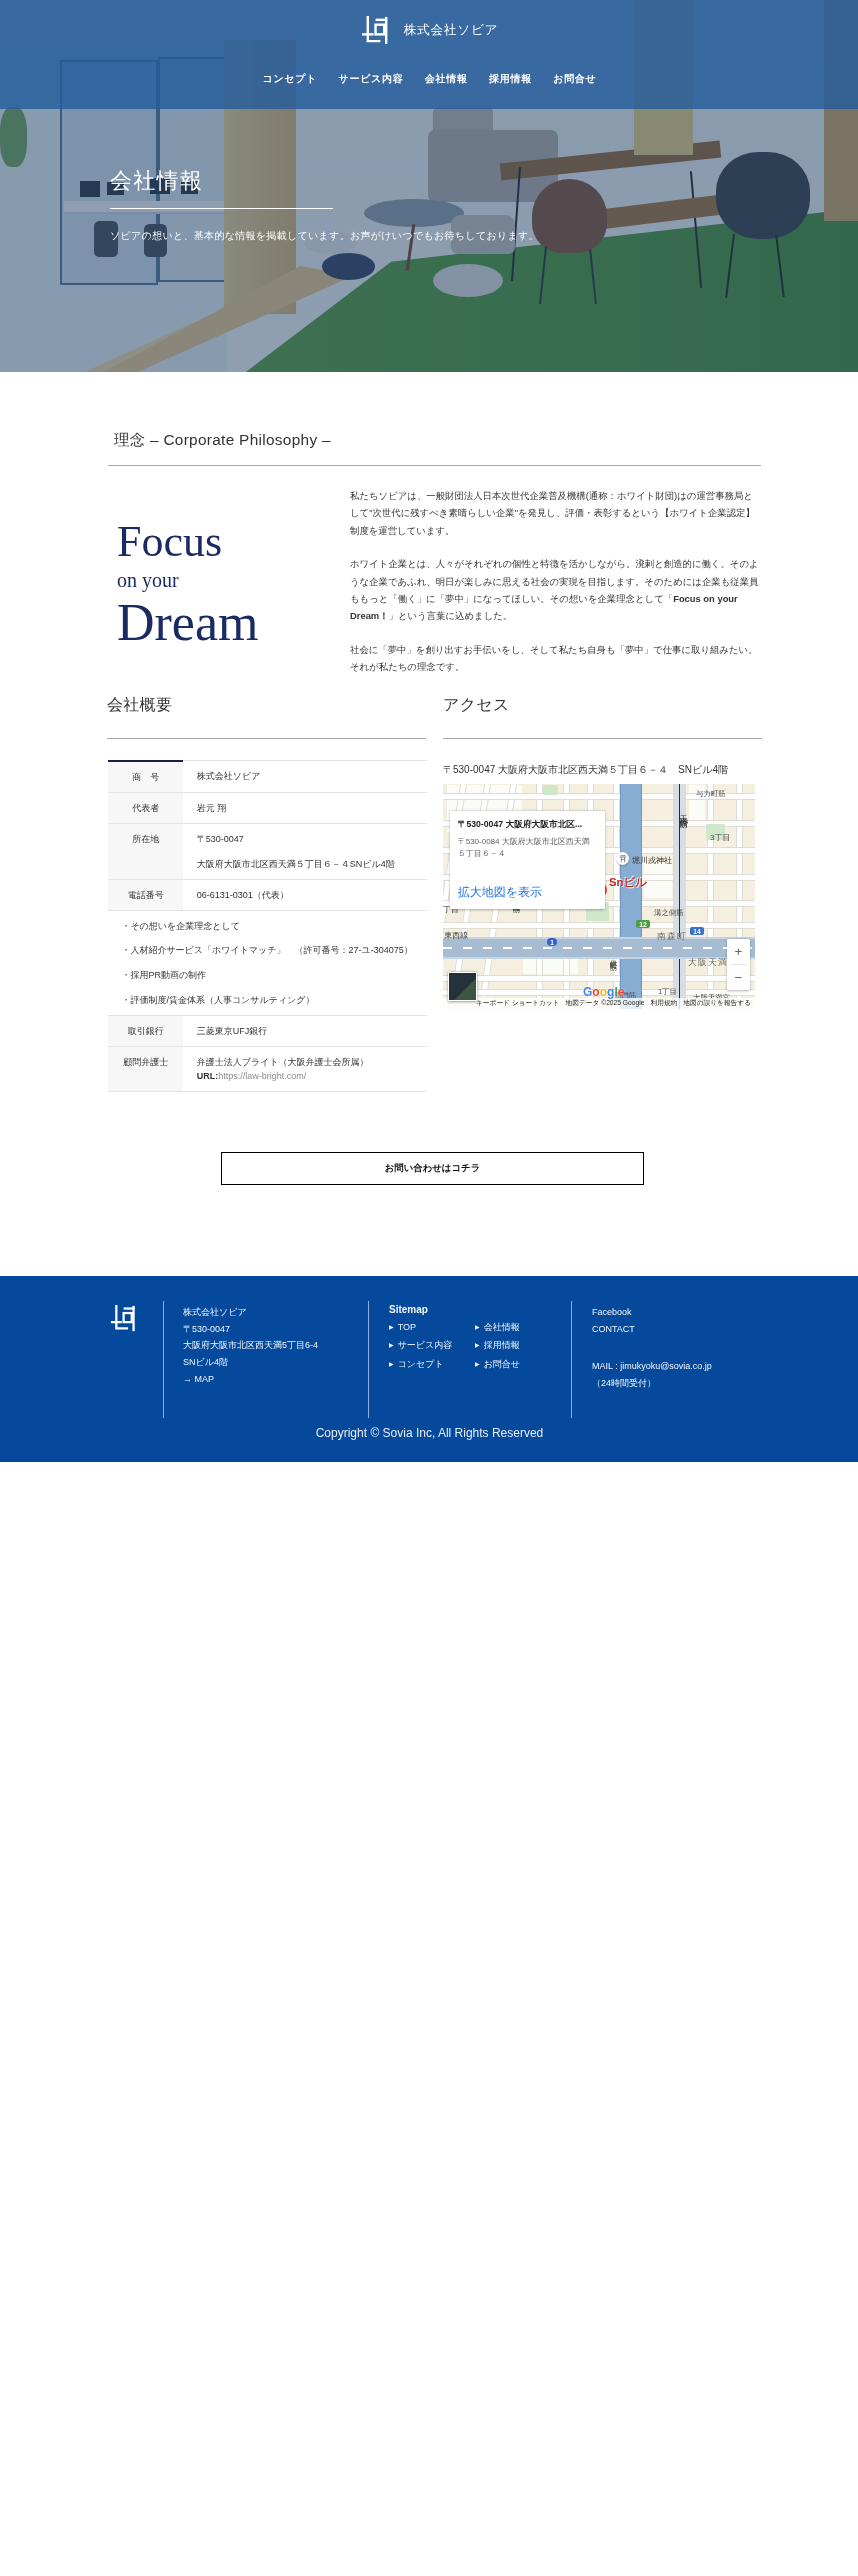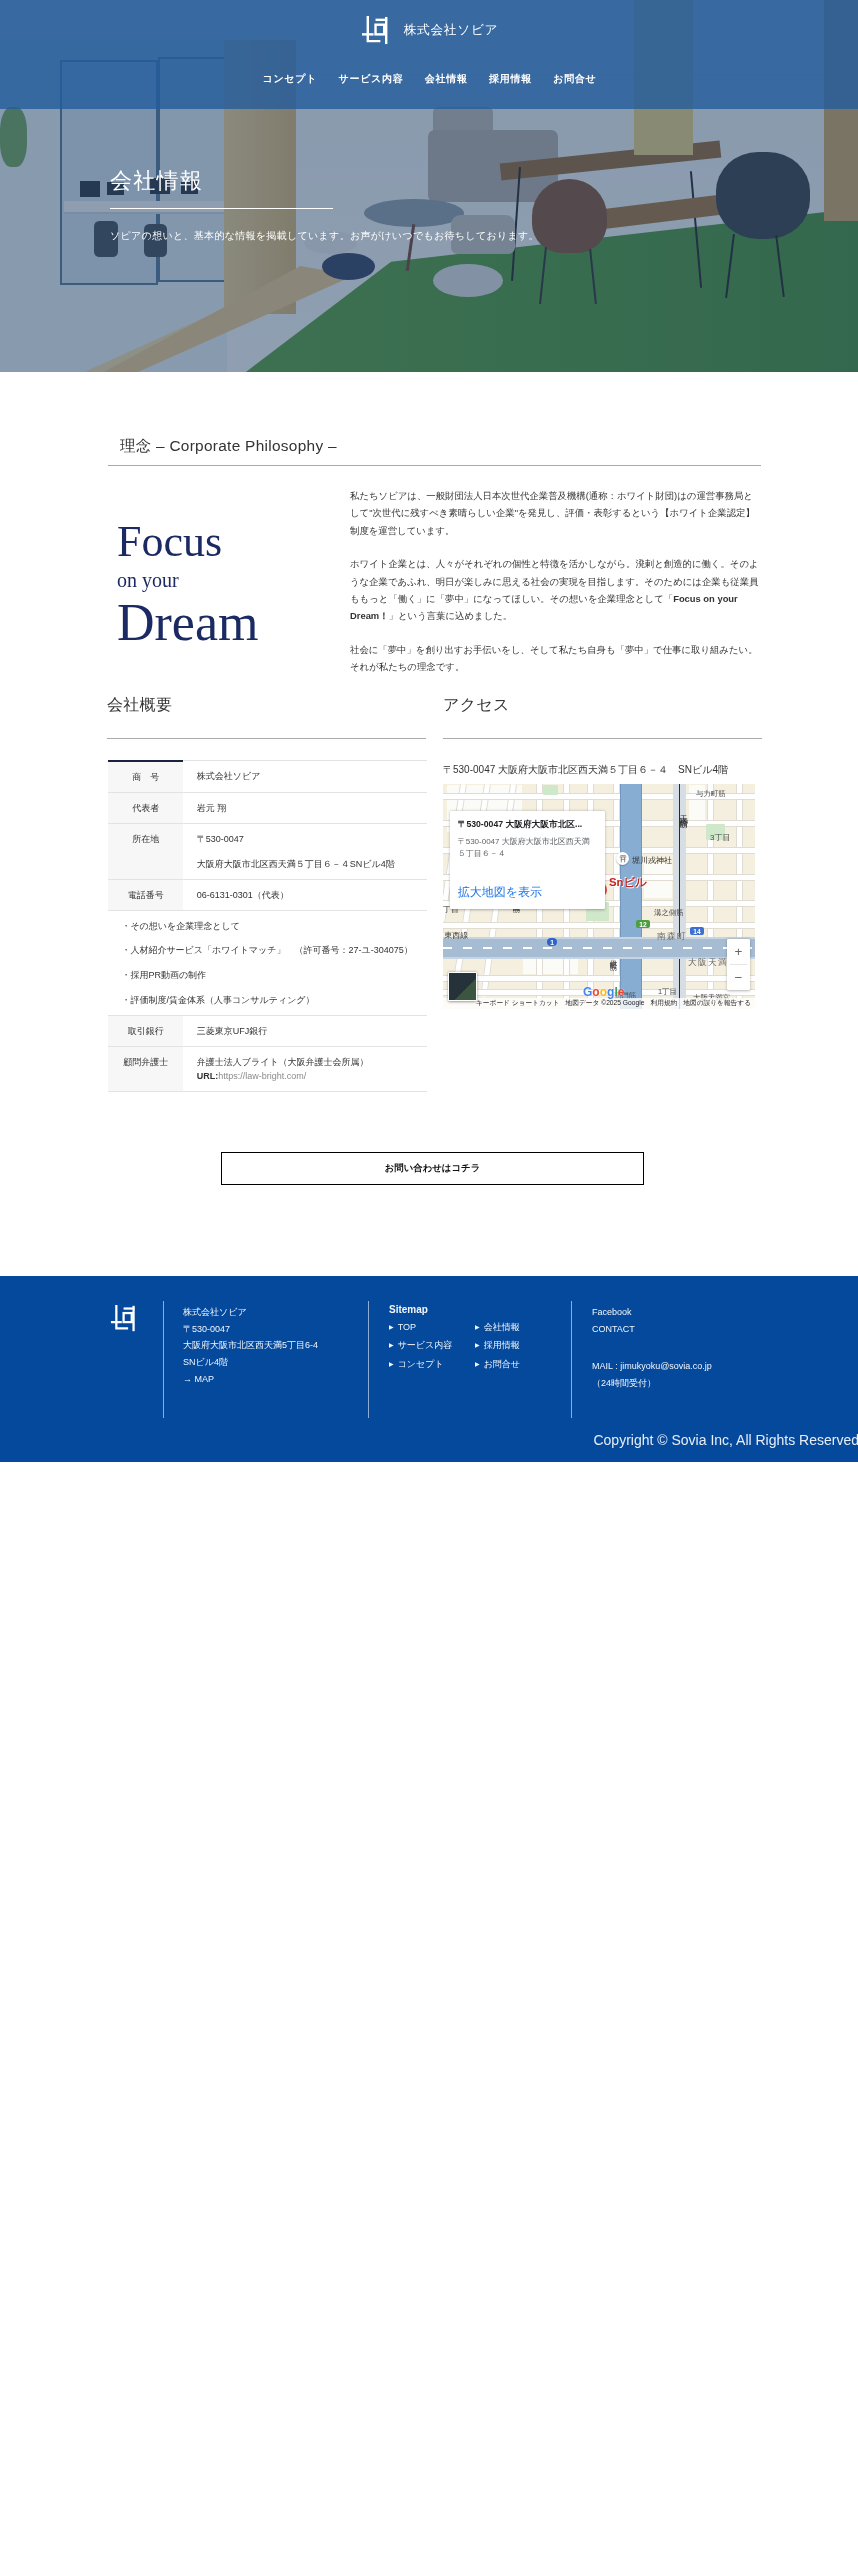--- a/index.html
+++ b/index.html
@@ -153,21 +153,21 @@
   .fd1{left:163px;}.fd2{left:368px;}.fd3{left:571px;}
   .flogo{position:absolute;left:110px;top:26px;}
   .fcol1{position:absolute;left:183px;top:28px;line-height:16.7px;}
   .fcol2{position:absolute;left:389px;top:28px;}
   .fcol2 .sm-title{font-weight:bold;font-size:10px;margin-bottom:6.7px;}
   .smgrid{display:grid;grid-template-columns:86px auto;row-gap:6px;line-height:11.4px;}
   .smitem{cursor:pointer;}
   .tri{font-size:6px;margin-right:4px;position:relative;top:-0.7px;}
   .fcol3{position:absolute;left:592px;top:28px;line-height:16.7px;}
   .fcol3 .mailblock{margin-top:21px;}
-  .fcopy{position:absolute;left:0;top:156px;width:100%;text-align:right;font-size:14px;color:#e8eef6;}
+  .fcopy{position:absolute;left:0;top:150px;width:100%;text-align:center;font-size:12px;color:#e8eef6;}
   .flink{cursor:pointer;}
 </style>
 </head>
 <body>
 
 <div class="page">
 
   <div class="hero">
     <div class="photo">
       <div class="ph ph-ceiling"></div>
@@ -227,21 +227,21 @@
       <span class="nav-item">会社情報</span>
       <span class="nav-item">採用情報</span>
       <span class="nav-item">お問合せ</span>
     </nav>
 
     <h1 class="hero-title" style="margin:0;font-weight:500;">会社情報</h1>
     <div class="hero-line"></div>
     <p class="hero-sub" style="margin:0;">ソピアの想いと、基本的な情報を掲載しています。お声がけいつでもお待ちしております。</p>
   </div>
 
-  <h2 class="h2" style="left:108px;top:424px;margin:12px;">理念 – Corporate Philosophy –</h2>
+  <h2 class="h2" style="left:108px;top:424px;margin:6px;">理念 – Corporate Philosophy –</h2>
   <div class="rule" style="left:108px;top:465px;width:653px;"></div>
 
   <div class="slogan">
     <div class="l1">Focus</div>
     <div class="l2">on your</div>
     <div class="l3">Dream</div>
   </div>
 
   <div class="phil-text">
     <p>私たちソビアは、一般財団法人日本次世代企業普及機構(通称：ホワイト財団)はの運営事務局として"次世代に残すべき素晴らしい企業"を発見し、評価・表彰するという【ホワイト企業認定】制度を運営しています。</p>
@@ -359,21 +359,21 @@
     <div class="shrine-ic">
       <svg width="8" height="8" viewBox="0 0 12 12">
           <path d="M1 3h10M2 1h8M3.5 3v8M8.5 3v8M2.5 6.5h7" stroke="#7a7a7a" stroke-width="1.3" fill="none"></path>
         </svg>
     </div>
     <div class="pin"></div>
     <span class="pin-label">Snビル</span>
 
     <div class="map-card">
       <div class="t">〒530-0047 大阪府大阪市北区...</div>
-      <div class="a">〒530-0047 大阪府大阪市北区西天満５丁目６－４</div>
+      <div class="a">〒530-0084 大阪府大阪市北区西天満５丁目６－４</div>
       <div class="lnk">拡大地図を表示</div>
     </div>
 
     <div class="zoomctl">
       <div class="zb">+</div>
       <div class="zdiv"></div>
       <div class="zb">−</div>
     </div>
     <div class="sat"></div>
     <div class="glogo"><span class="g-b">G</span><span class="g-r">o</span><span class="g-y">o</span><span class="g-b">g</span><span class="g-g">l</span><span class="g-r">e</span></div>

